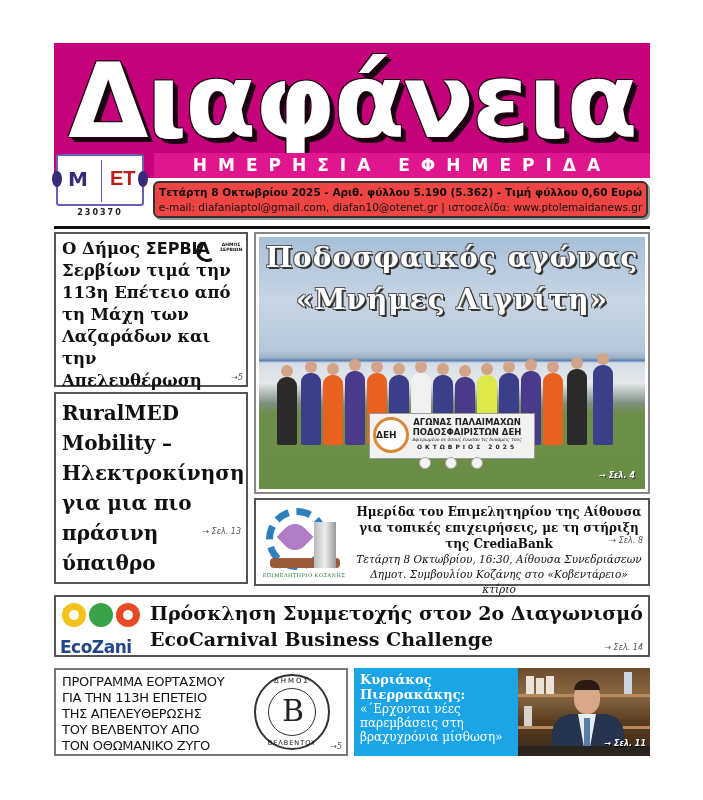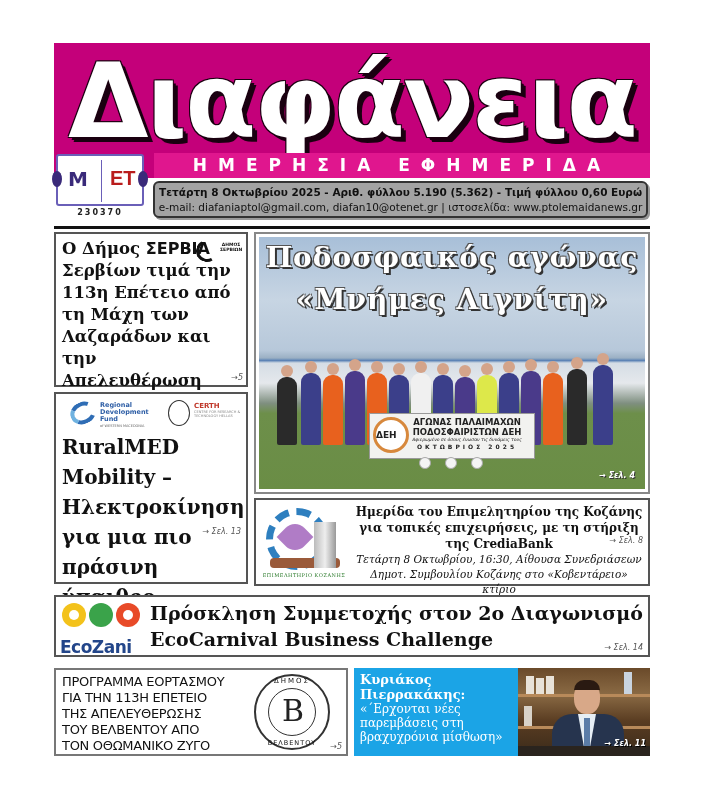--- a/index.html
+++ b/index.html
@@ -24,21 +24,21 @@
   .met-logo { position: absolute; left: 56px; top: 154px; width: 88px; height: 52px; background: #fff; border: 2px solid #6a5fb8; border-radius: 3px; }
   .met-logo .book-spine { position: absolute; left: 43px; top: 4px; width: 1px; height: 42px; background: #6a5fb8; }
   .met-logo .dot { position: absolute; top: 15px; width: 10px; height: 16px; background: #3a2a7a; border-radius: 50%; }
   .met-logo .dot.l { left: -6px; } .met-logo .dot.r { right: -6px; }
   .met-logo .m { position: absolute; left: 10px; top: 11px; font-family: "DejaVu Sans", sans-serif; font-weight: bold; font-size: 20px; color: #3a2a7a; }
   .met-logo .et { position: absolute; left: 52px; top: 11px; font-family: Liberation Sans, sans-serif; font-weight: bold; font-size: 20px; color: #b91c1c; }
   .met-code { position: absolute; left: 56px; top: 208px; width: 88px; text-align: center; font-family: "DejaVu Sans", sans-serif; font-weight: bold; font-size: 8px; letter-spacing: 2px; color: #222; }
 
   .info-box {
     position: absolute; left: 153px; top: 181px; width: 495px; height: 37px;
-    border: 2px solid #333; border-radius: 6px; background: #a3a3a3;
+    border: 2px solid #333; border-radius: 6px; background: #ef4444;
     box-shadow: 2px 2px 0 #999;
     font-family: "DejaVu Sans", sans-serif; text-align: center;
   }
   .info-line1 { font-size: 10.5px; font-weight: bold; line-height: 16px; padding-top: 1px; color: #111; }
   .info-line2 { font-size: 10.5px; line-height: 15px; color: #111; }
 
   .rule-top { position: absolute; left: 54px; top: 226px; width: 596px; height: 3px; background: #111; }
 
   
   .box { position: absolute; border: 2px solid #555; background: #fff; }
@@ -212,52 +212,40 @@
       <div class="b4">ΟΚΤΩΒΡΙΟΣ 2025</div>
     </div>
     <div class="ball" style="left:160px;"></div>
     <div class="ball" style="left:186px;"></div>
     <div class="ball" style="left:212px;"></div>
     <span class="pageref">→ Σελ. 4</span>
   </div>
 </div>
 
 <div class="box rural">
-  <div class="logos">
-    <div class="rdf-swoosh"></div>
-    <div class="rdf-text">
-      <span style="display:block;width:62px;">Regional Development Fund</span>
-      <small>of WESTERN MACEDONIA</small>
-    </div>
-    <div class="certh-seal"></div>
-    <div class="certh-text">
-      <span>CERTH</span>
-      <small style="width:48px;">CENTRE FOR RESEARCH &amp; TECHNOLOGY HELLAS</small>
-    </div>
-  </div>
   <div class="headline">
     <div>RuralMED</div>
     <div>Mobility –</div>
     <div>Ηλεκτροκίνηση</div>
     <div>για μια πιο</div>
     <div>πράσινη ύπαιθρο</div>
   </div>
   <span class="pageref">→ Σελ. 13</span>
 </div>
 
 <div class="box kozani">
   <div class="koz-logo">
     <div class="koz-gear"></div>
     <div class="koz-flower"></div>
     <div class="koz-ground"></div>
     <div class="koz-column"></div>
     <div class="koz-name">ΕΠΙΜΕΛΗΤΗΡΙΟ ΚΟΖΑΝΗΣ</div>
   </div>
   <div class="koz-text">
-    <div class="headline">Ημερίδα του Επιμελητηρίου της Κοζάνης</div>
+    <div class="headline">Ημερίδα του Επιμελητηρίου της Αίθουσα</div>
     <div class="headline">για τοπικές επιχειρήσεις, με τη στήριξη</div>
     <div class="headline">της CrediaBank</div>
     <div class="sub">Τετάρτη 8 Οκτωβρίου, 16:30, Αίθουσα Συνεδριάσεων</div>
     <div class="sub">Δημοτ. Συμβουλίου Κοζάνης στο «Κοβεντάρειο» κτίριο</div>
   </div>
   <span class="pageref">→ Σελ. 8</span>
 </div>
 
 <div class="box ecozani">
   <div class="eco-logo">

